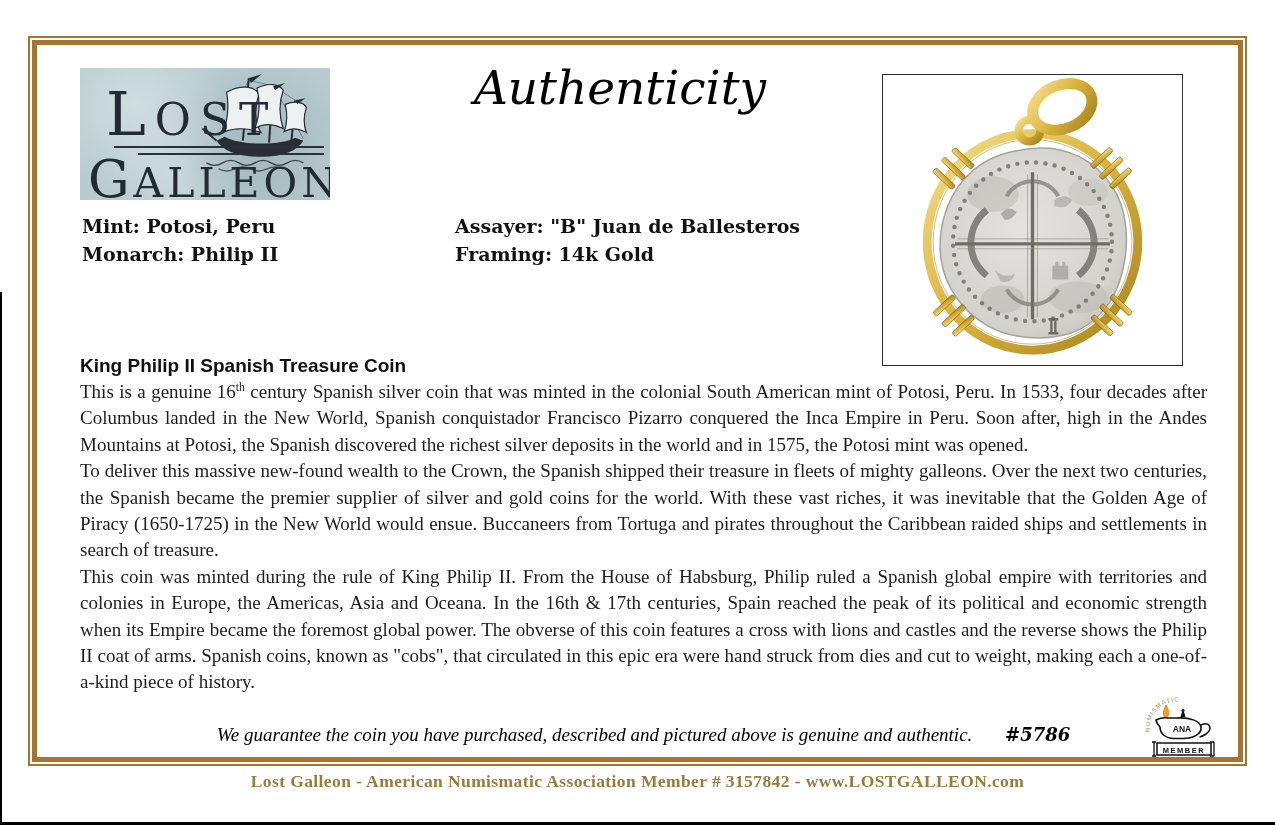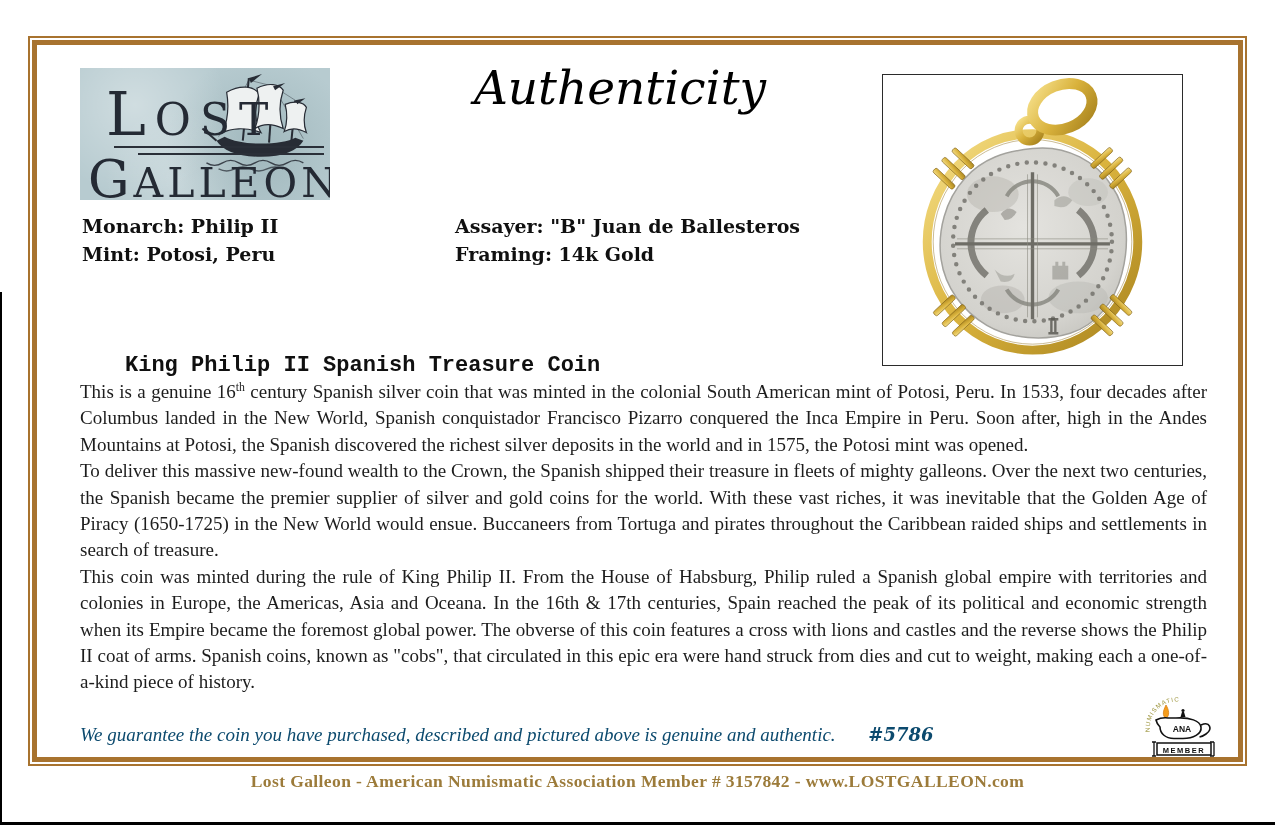--- a/index.html
+++ b/index.html
@@ -46,27 +46,27 @@
   .photo svg{display:block;width:100%;height:100%;}
 
   
   .details{position:absolute;font-family:"DejaVu Serif", serif;font-weight:bold;
     font-size:19px;line-height:28px;color:#101010;}
   .details-left{left:82px;top:212px;}
   .details-right{left:455px;top:212px;}
 
   
   .bodytext{position:absolute;left:80px;top:352px;width:1127px;color:#1d1d1d;}
-  .body-heading{font-family:Liberation Mono, monospace;font-weight:bold;font-size:22px;line-height:27px;color:#101010;margin-left:45px;}
+  .body-heading{font-family:Liberation Sans, sans-serif;font-weight:bold;font-size:19px;line-height:27px;color:#101010;}
   .para{font-size:19px;line-height:26.4px;text-align:justify;}
   .sup{vertical-align:super;font-size:0.62em;line-height:0;}
 
   
-  .guarantee{position:absolute;left:80px;top:724px;width:1127px;text-align:left;
-    font-style:italic;font-size:19px;color:#0c4a6e;}
+  .guarantee{position:absolute;left:80px;top:724px;width:1127px;text-align:center;
+    font-style:italic;font-size:19px;color:#000000;}
   .g-num{font-family:"DejaVu Serif", serif;font-weight:bold;margin-left:28px;font-size:18px;}
 
   
   .ana{position:absolute;left:1144px;top:692px;width:80px;height:70px;}
 
   
   .footer{position:absolute;left:0;top:771px;width:1275px;text-align:center;
     font-size:17.5px;letter-spacing:.4px;color:#9c7b3a;font-weight:bold;}
 </style>
 </head>
@@ -190,22 +190,22 @@
         </g>
           </g>
       </g>
 
       <circle cx="147" cy="56" r="11" fill="none" stroke="url(#gold)" stroke-width="8"></circle>
       <ellipse cx="180" cy="32" rx="31" ry="22" fill="none" stroke="url(#gold)" stroke-width="11" transform="rotate(-22 180 32)"></ellipse>
     </svg>
   </div>
 
   <div class="details details-left">
+    <div class="detail-row">Mint: Potosi, Peru</div>
     <div class="detail-row">Monarch: Philip II</div>
-    <div class="detail-row">Mint: Potosi, Peru</div>
   </div>
   <div class="details details-right">
     <div class="detail-row">Assayer: "B" Juan de Ballesteros</div>
     <div class="detail-row">Framing: 14k Gold</div>
   </div>
 
   <div class="bodytext">
     <div class="body-heading">King Philip II Spanish Treasure Coin</div>
     <div class="para"><span>This is a genuine 16</span><span class="sup">th</span><span> century Spanish silver coin that was minted in the colonial South American mint of Potosi, Peru. In 1533, four decades after Columbus landed in the New World, Spanish conquistador Francisco Pizarro conquered the Inca Empire in Peru. Soon after, high in the Andes Mountains at Potosi, the Spanish discovered the richest silver deposits in the world and in 1575, the Potosi mint was opened.</span></div>
     <div class="para">To deliver this massive new-found wealth to the Crown, the Spanish shipped their treasure in fleets of mighty galleons. Over the next two centuries, the Spanish became the premier supplier of silver and gold coins for the world. With these vast riches, it was inevitable that the Golden Age of Piracy (1650-1725) in the New World would ensue. Buccaneers from Tortuga and pirates throughout the Caribbean raided ships and settlements in search of treasure.</div>

